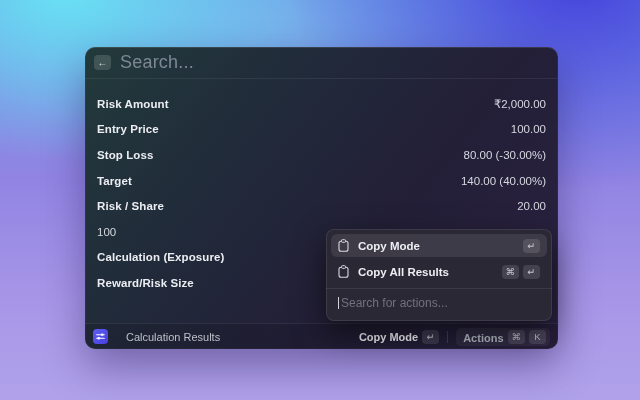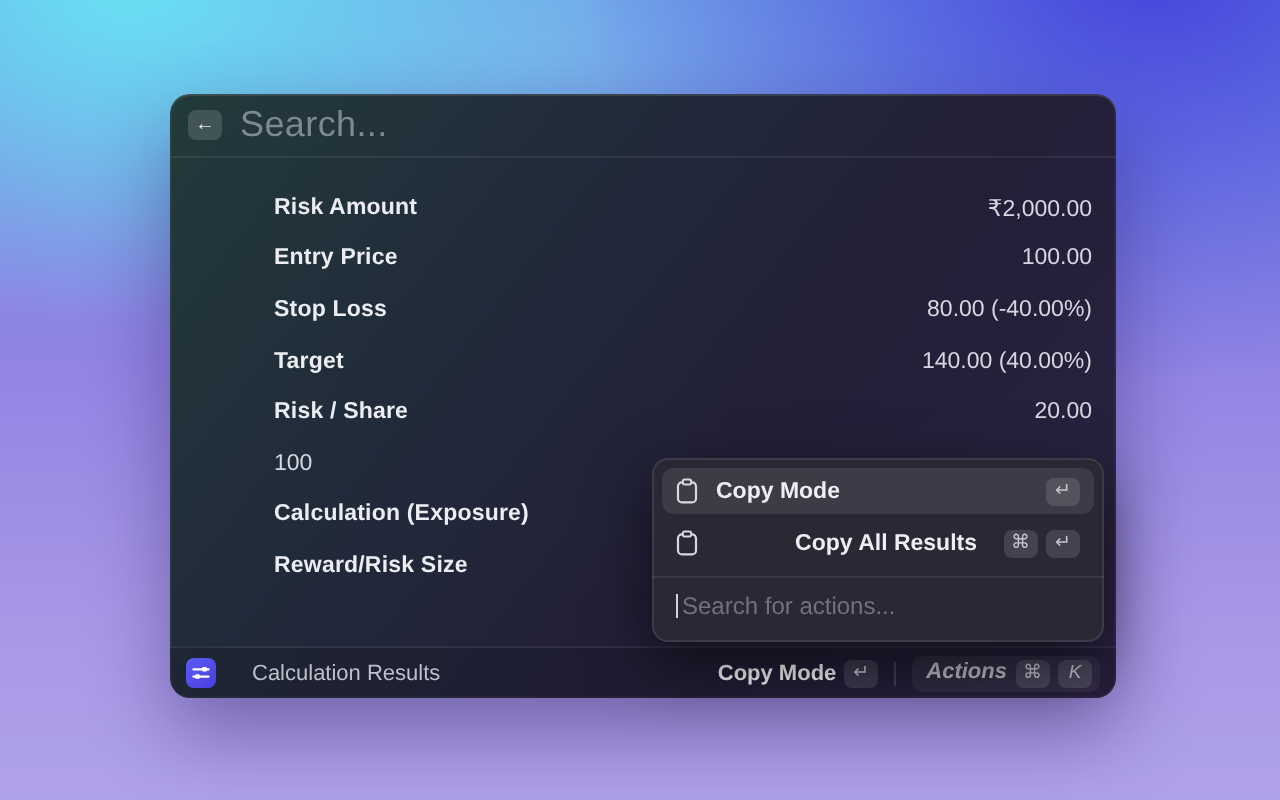--- a/index.html
+++ b/index.html
@@ -18,51 +18,51 @@
     background:linear-gradient(128deg,#223a3b 0%,#212b3a 32%,#231f37 62%,#2b2242 100%);
     box-shadow:0 18px 40px rgba(25,12,70,0.38), inset 0 1px 0 rgba(255,255,255,0.08), inset 0 0 0 1px rgba(255,255,255,0.04);
   }
   
   .hdr{height:31px;display:flex;align-items:center;padding:0 9px;border-bottom:1px solid rgba(255,255,255,0.07);}
   .backbtn{width:17px;height:15px;border-radius:4px;background:rgba(255,255,255,0.14);
     display:flex;align-items:center;justify-content:center;color:#e8ebf0;font-size:10px;line-height:1;cursor:default;}
   .searchph{margin-left:9px;color:#7e8794;font-size:18px;letter-spacing:0.2px;}
   
   .list{padding:12px 9px 0 9px;}
-  .row{height:25.6px;display:flex;align-items:center;justify-content:space-between;padding:0 3px;margin-left:40px;}
+  .row{height:25.6px;display:flex;align-items:center;justify-content:space-between;padding:0 3px;}
   .rlabel{color:#ecedf2;font-size:11.5px;font-weight:600;letter-spacing:0.1px;}
   .rvalue{color:#d5d7e0;font-size:11.5px;font-weight:400;}
   
   .footer{position:absolute;left:0;right:0;bottom:0;height:25px;
     border-top:1px solid rgba(255,255,255,0.08);
     border-radius:0 0 10px 10px;background:rgba(16,14,26,0.18);
     display:flex;align-items:center;justify-content:space-between;padding:0 8px;}
   .f-left{display:flex;align-items:center;gap:18px;}
   .appicon{width:15px;height:15px;border-radius:4px;background:linear-gradient(135deg,#5b5df2,#4a3fdf);
     display:flex;align-items:center;justify-content:center;}
   .f-src{color:#bcc0c9;font-size:11px;}
   .f-right{display:flex;align-items:center;}
   .f-primary{color:#f2f3f6;font-size:11px;font-weight:700;}
   .kbd{display:inline-flex;align-items:center;justify-content:center;min-width:9px;height:14px;
     padding:0 4px;margin-left:4px;border-radius:4px;background:rgba(255,255,255,0.12);
     color:#c3c6cf;font-size:9.5px;line-height:1;}
   .f-sep{width:1px;height:12px;background:rgba(255,255,255,0.15);margin:0 8px;}
-  .f-actions{display:flex;align-items:flex-start;border-radius:5px;background:rgba(255,255,255,0.06);
-    padding:2px 4px 2px 7px;font-style:italic;}
+  .f-actions{display:flex;align-items:flex-end;border-radius:5px;background:rgba(255,255,255,0.06);
+    padding:2px 4px 2px 7px;}
   .f-actions-label{color:#b8bcc6;font-size:11px;font-weight:600;}
   
   .popup{position:absolute;right:6px;bottom:28px;width:216px;z-index:5;
     background:rgba(43,40,54,0.97);border-radius:8px;
     box-shadow:0 12px 32px rgba(0,0,0,0.55), inset 0 0 0 1px rgba(255,255,255,0.09);
     padding:5px;}
   .p-item{height:23px;border-radius:6px;display:flex;align-items:center;padding:0 7px;gap:9px;}
   .p-item.selected{background:rgba(255,255,255,0.09);}
   .p-label{color:#eceef2;font-size:11.5px;font-weight:600;flex:1;}
   .p-keys{display:flex;align-items:center;}
-  .p-item + .p-item{margin-top:3px;text-align:right;}
+  .p-item + .p-item{margin-top:3px;}
   .p-div{height:1px;background:rgba(255,255,255,0.08);margin:5px -5px 0 -5px;}
   .p-search{height:26px;display:flex;align-items:center;padding:0 7px;margin-top:1px;}
   .caret{width:1px;height:12px;background:#d3d4db;margin-right:2px;}
   .p-search-ph{color:#70707f;font-size:12px;}
   .clip-icon{display:flex;align-items:center;}
 </style>
 </head>
 <body>
 
 <div class="window">
@@ -78,21 +78,21 @@
     <div class="row">
       <span class="rlabel">Risk Amount</span>
       <span class="rvalue">₹2,000.00</span>
     </div>
     <div class="row">
       <span class="rlabel">Entry Price</span>
       <span class="rvalue">100.00</span>
     </div>
     <div class="row">
       <span class="rlabel">Stop Loss</span>
-      <span class="rvalue">80.00 (-40.00%)</span>
+      <span class="rvalue">80.00 (-30.00%)</span>
     </div>
     <div class="row">
       <span class="rlabel">Target</span>
       <span class="rvalue">140.00 (40.00%)</span>
     </div>
     <div class="row">
       <span class="rlabel">Risk / Share</span>
       <span class="rvalue">20.00</span>
     </div>
     <div class="row">

